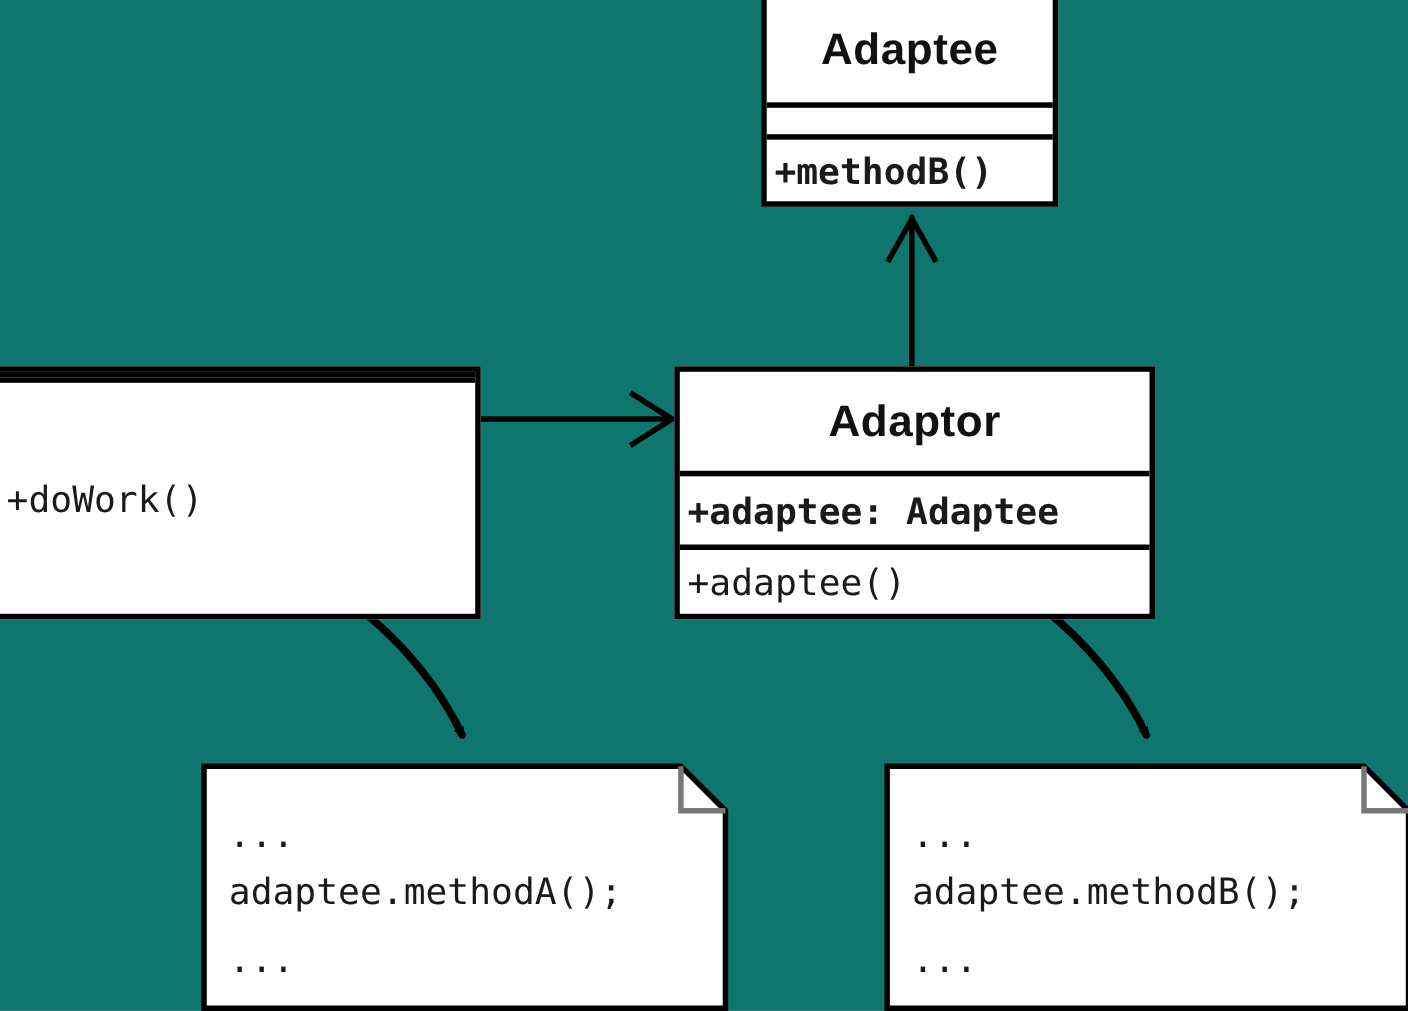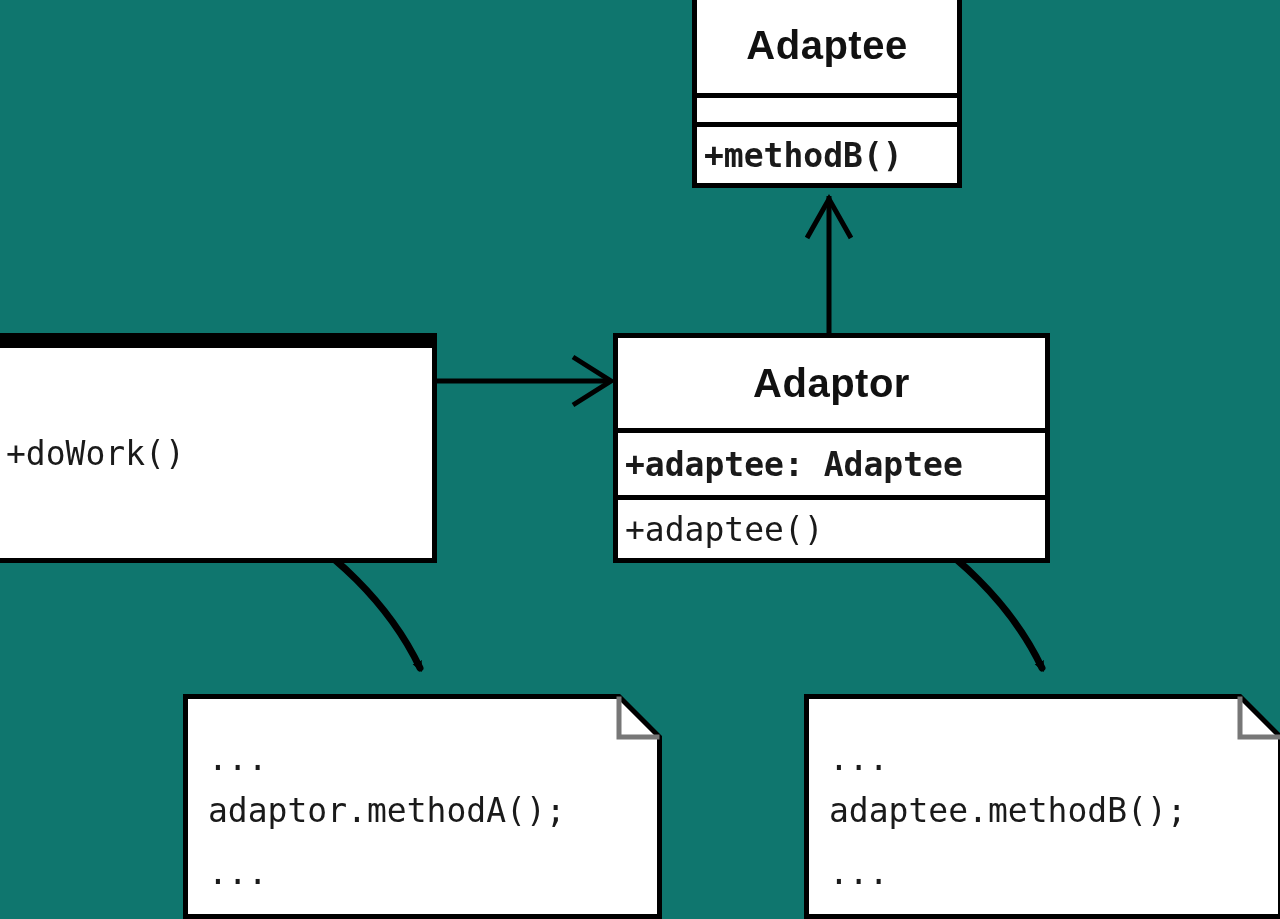--- a/index.html
+++ b/index.html
@@ -122,21 +122,21 @@
     <div class="class-sep"></div>
     <div class="class-compartment" style="flex:1; font-size:33px;">+adaptee()</div>
   </div>
 
   <div class="note" style="left:183px; top:694px; width:479px; height:225px;">
     <svg width="479" height="225" viewBox="0 0 479 225" style="position:absolute; left:0; top:0; overflow:visible;">
       <path d="M2.5,2.5 L436,2.5 L476.5,43 L476.5,222.5 L2.5,222.5 Z" fill="#ffffff" stroke="#000000" stroke-width="5" stroke-linejoin="miter"></path>
       <polyline points="436,2.5 436,43 476.5,43" fill="none" stroke="#777777" stroke-width="5"></polyline>
     </svg>
     <div class="note-text" style="left:25px; top:48px; font-size:33px;">...</div>
-    <div class="note-text" style="left:25px; top:100px; font-size:33px;">adaptor.methodA();</div>
+    <div class="note-text" style="left:25px; top:100px; font-size:33px;">adaptee.methodA();</div>
     <div class="note-text" style="left:25px; top:162px; font-size:33px;">...</div>
   </div>
 
   <div class="note" style="left:804px; top:694px; width:479px; height:225px;">
     <svg width="479" height="225" viewBox="0 0 479 225" style="position:absolute; left:0; top:0; overflow:visible;">
       <path d="M2.5,2.5 L436,2.5 L476.5,43 L476.5,222.5 L2.5,222.5 Z" fill="#ffffff" stroke="#000000" stroke-width="5" stroke-linejoin="miter"></path>
       <polyline points="436,2.5 436,43 476.5,43" fill="none" stroke="#777777" stroke-width="5"></polyline>
     </svg>
     <div class="note-text" style="left:25px; top:48px; font-size:33px;">...</div>
     <div class="note-text" style="left:25px; top:100px; font-size:33px;">adaptee.methodB();</div>

